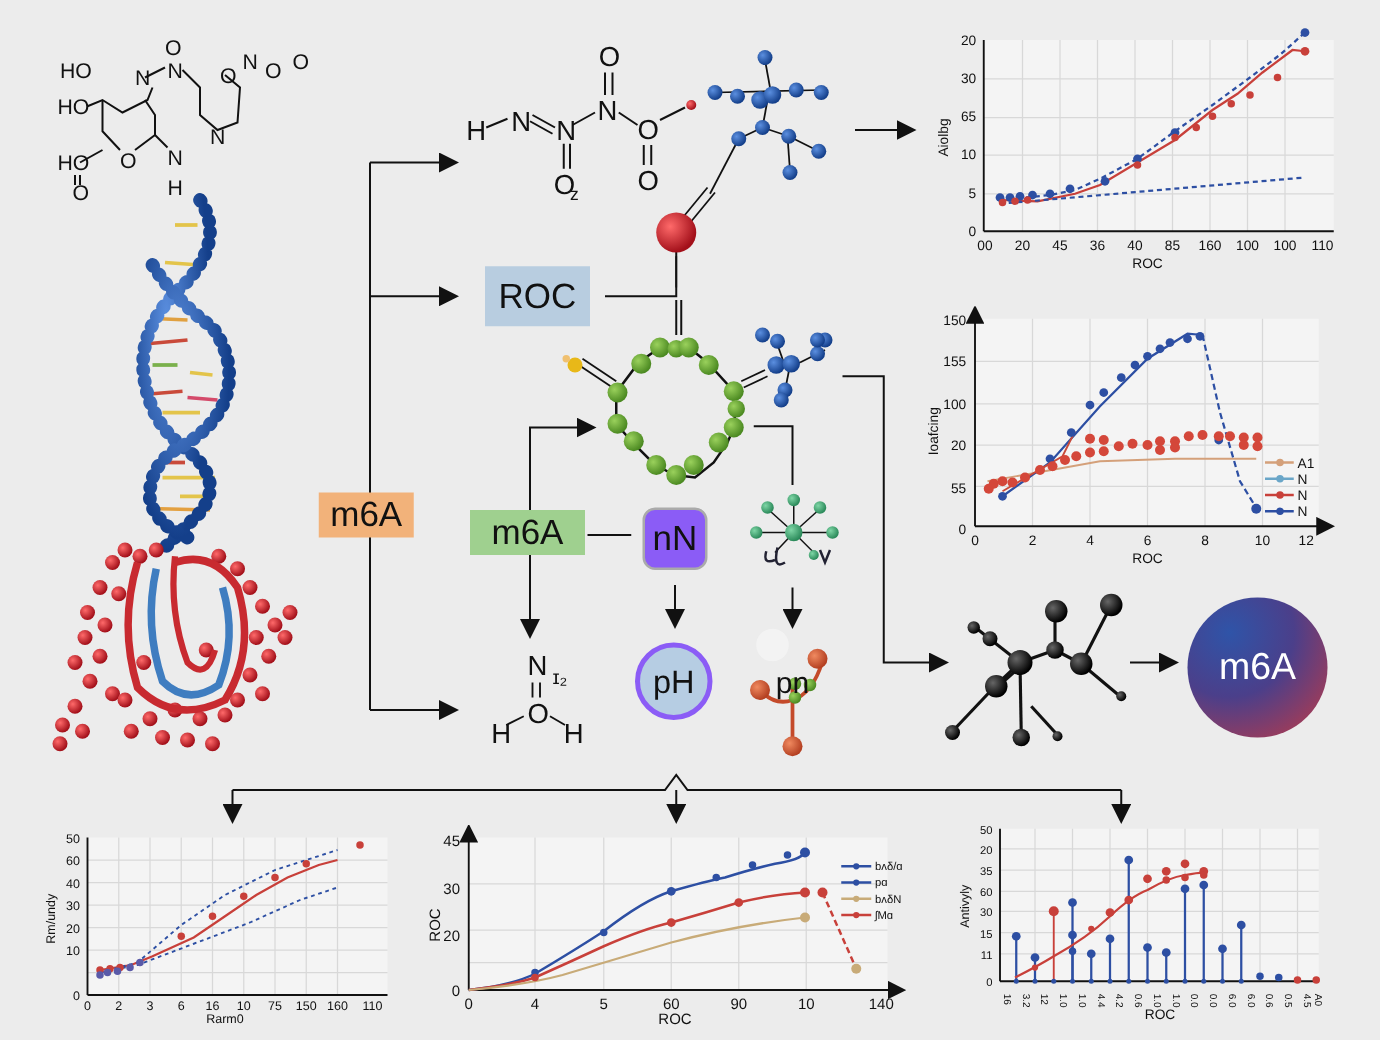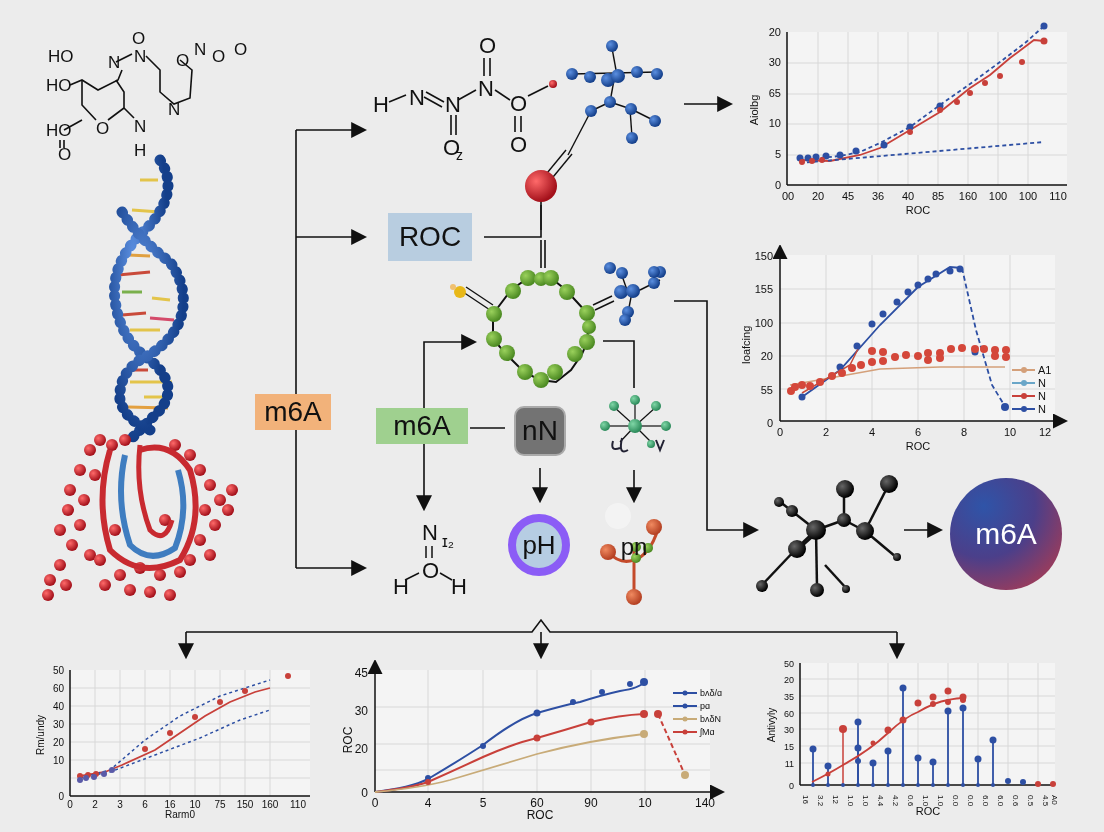--- a/index.html
+++ b/index.html
@@ -3,22 +3,22 @@
 <meta charset="utf-8">
 <style>
   html,body{margin:0;padding:0;}
   body{width:1104px;height:832px;background:#ececec;position:relative;overflow:hidden;font-family:"Liberation Sans",sans-serif;color:#111;}
   .abs{position:absolute;}
   svg text{font-family:"Liberation Sans",sans-serif;}
   .label-box{position:absolute;display:flex;align-items:center;justify-content:center;font-size:28px;color:#111;}
   .roc-box{left:388px;top:213px;width:84px;height:48px;background:#b8cde0;}
   .m6a-orange{left:255px;top:394px;width:76px;height:36px;background:#f2b27a;}
   .m6a-green{left:376px;top:408px;width:92px;height:36px;background:#9fd08f;}
-  .nn-box{left:514px;top:406px;width:52px;height:50px;border:2px solid #aaa;border-radius:10px;background:#737373;box-sizing:border-box;}
-  .ph-circle{left:508px;top:514px;width:62px;height:62px;border-radius:50%;background:#b6cde3;border:8px solid #8b5cf6;box-sizing:border-box;font-size:26px;}
+  .nn-box{left:514px;top:406px;width:52px;height:50px;border:2px solid #aaa;border-radius:10px;background:#8b5cf6;box-sizing:border-box;}
+  .ph-circle{left:508px;top:514px;width:62px;height:62px;border-radius:50%;background:#b6cde3;border:4px solid #8b5cf6;box-sizing:border-box;font-size:26px;}
   .m6a-sphere{left:950px;top:478px;width:112px;height:112px;border-radius:50%;background:radial-gradient(circle at 30% 25%,#2f54a8 0%,#4b3f8a 45%,#c33a44 100%);color:#fff;font-size:30px;}
 </style>
 </head>
 <body>
 
 <svg class="abs" style="left:0;top:0" width="1104" height="832" viewBox="0 0 1104 832">
   <defs>
     <marker id="ah" markerWidth="10" markerHeight="10" refX="8" refY="5" orient="auto">
       <path d="M0,0 L10,5 L0,10 z" fill="#111"></path>
     </marker>

